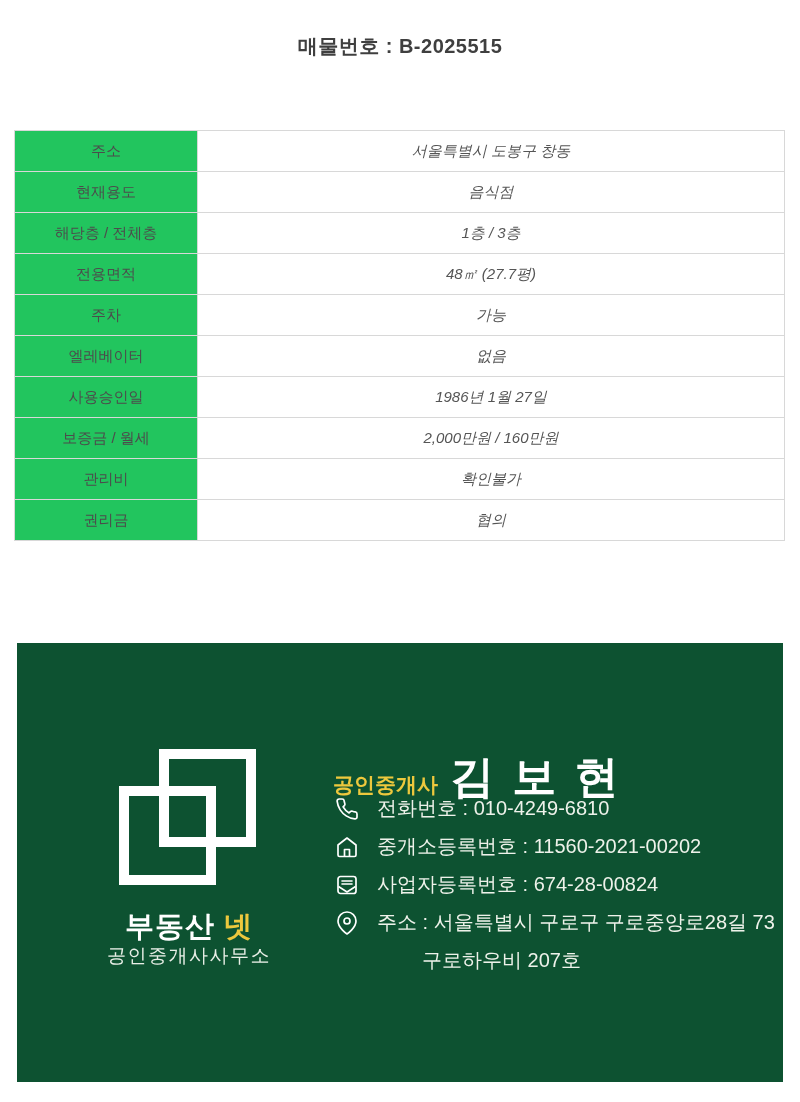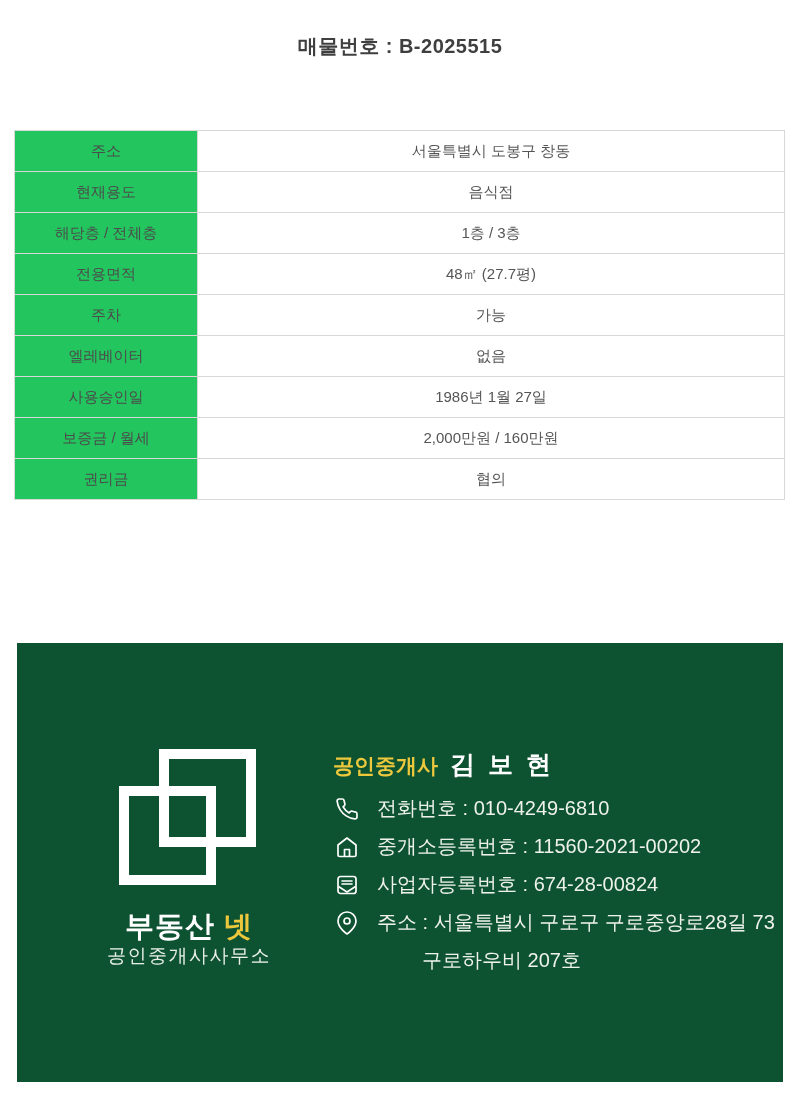--- a/index.html
+++ b/index.html
@@ -30,21 +30,21 @@
     height:41px;
     text-align:center; vertical-align:middle;
     font-size:15px; color:#555555;
     font-weight:normal;
   }
   .info-table th {
     width:183px;
     background:#22c55e;
     color:#4c4c4c;
   }
-  .info-table td { background:#ffffff; }
+  .info-table td { background:#ffffff;font-style:italic; }
   
   .footer-card {
     position:absolute; left:17px; top:643px;
     width:766px; height:439px;
     background:#0d5231;
     color:#ffffff;
   }
   .brand-logo {
     position:absolute; left:102px; top:106px;
     width:137px; height:136px;
@@ -64,21 +64,21 @@
     font-size:19px; color:#e9efe7;
     letter-spacing:1.5px;
     white-space:nowrap;
   }
   .agent-line {
     position:absolute; left:316px; top:105px;
     display:flex; align-items:baseline; gap:12px;
     white-space:nowrap;
   }
   .agent-role { font-size:21px; font-weight:bold; color:#edc83d; }
-  .agent-name { font-size:25px; font-weight:bold; color:#ffffff; letter-spacing:3px; }
+  .agent-name { font-size:44px; font-weight:bold; color:#ffffff; letter-spacing:3px; }
   .contact-rows {
     position:absolute; left:318px; top:153px;
     display:flex; flex-direction:column; gap:13px;
   }
   .contact-row {
     display:flex; align-items:center; gap:18px;
     height:25px; white-space:nowrap;
   }
   .contact-row .icon { width:24px; height:24px; flex:0 0 24px; }
   .contact-text { font-size:20px; color:#eef2ea; }
@@ -117,20 +117,24 @@
         <th>엘레베이터</th>
         <td>없음</td>
       </tr>
       <tr>
         <th>사용승인일</th>
         <td>1986년 1월 27일</td>
       </tr>
       <tr>
         <th>보증금 / 월세</th>
         <td>2,000만원 / 160만원</td>
+      </tr>
+      <tr>
+        <th>관리비</th>
+        <td>확인불가</td>
       </tr>
       <tr>
         <th>권리금</th>
         <td>협의</td>
       </tr>
     </tbody>
   </table>
 
   <div class="footer-card">
 

